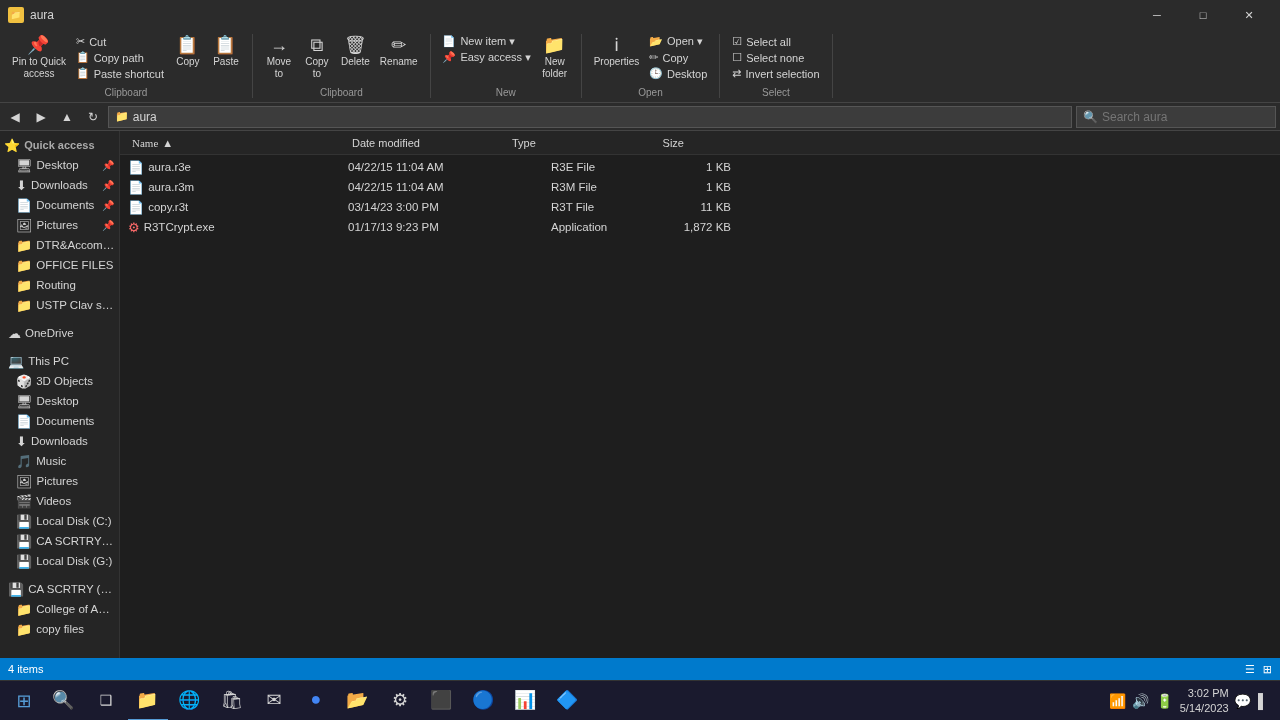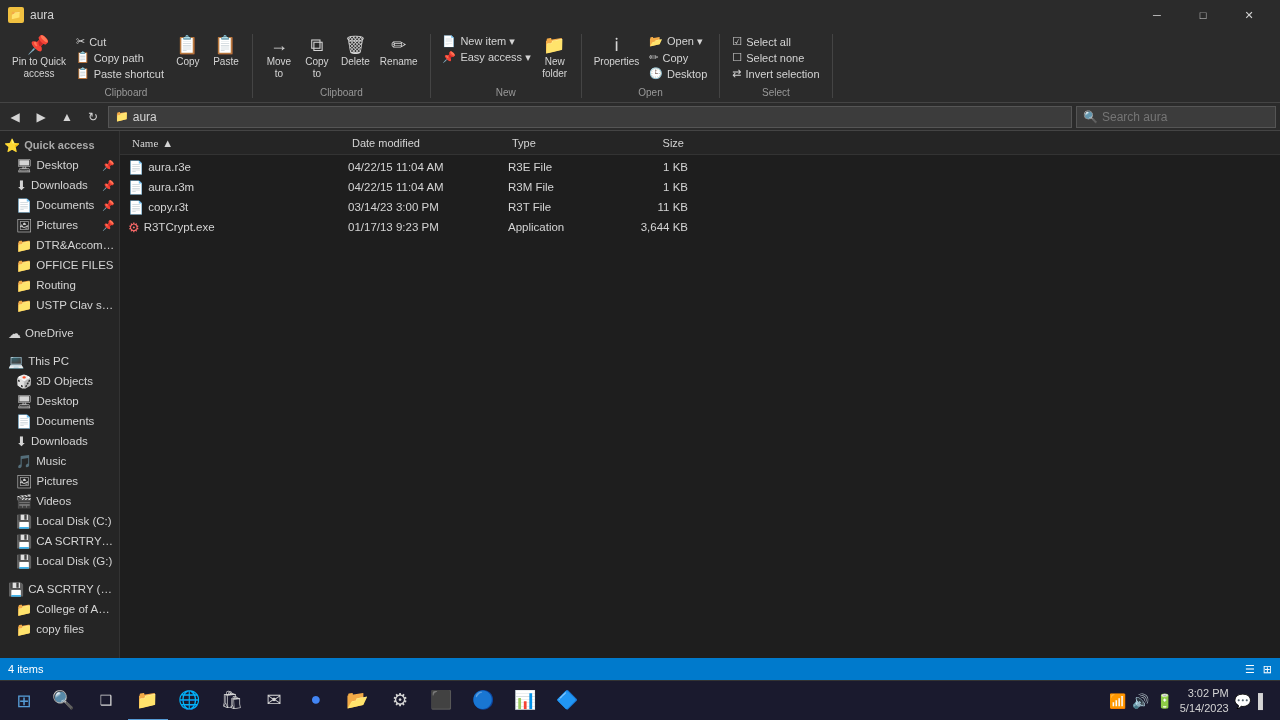--- a/index.html
+++ b/index.html
@@ -308,21 +308,21 @@
       color: #d4d4d4;
       overflow: hidden;
       text-overflow: ellipsis;
       white-space: nowrap;
       display: flex;
       align-items: center;
       gap: 4px;
     }
     .file-cell.name { width: 220px; }
     .file-cell.date { width: 160px; }
-    .file-cell.type { width: 100px; }
+    .file-cell.type { width: 100px; margin-left: 43px; }
     .file-cell.size { width: 80px; text-align: left; justify-content: flex-end; }
     .file-icon { font-size: 13px; }
 
     
     .status-bar {
       background: #007acc;
       height: 22px;
       display: flex;
       align-items: center;
       padding: 0 8px;
@@ -691,21 +691,21 @@
         <div class="file-cell type">R3T File</div>
         <div class="file-cell size">11 KB</div>
       </div>
       <div class="file-row">
         <div class="file-cell name">
           <span class="file-icon" style="color:#ff6b6b;">⚙</span>
           <span>R3TCrypt.exe</span>
         </div>
         <div class="file-cell date">01/17/13 9:23 PM</div>
         <div class="file-cell type">Application</div>
-        <div class="file-cell size">3,644 KB</div>
+        <div class="file-cell size">1,872 KB</div>
       </div>
     </div>
   </div>
 </div>
 
 <div class="status-bar">
   <span>4 items</span>
   <div style="display:flex;gap:8px;align-items:center;">
     <span>☰</span>
     <span>⊞</span>

